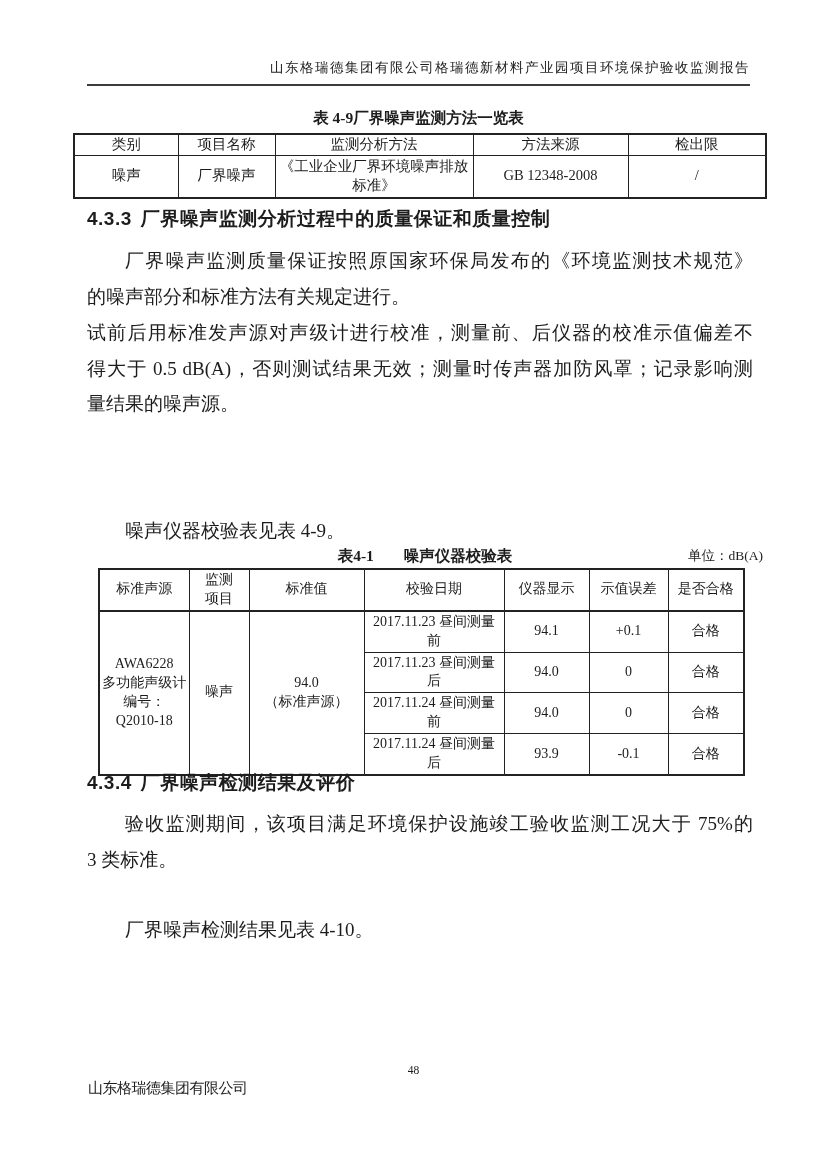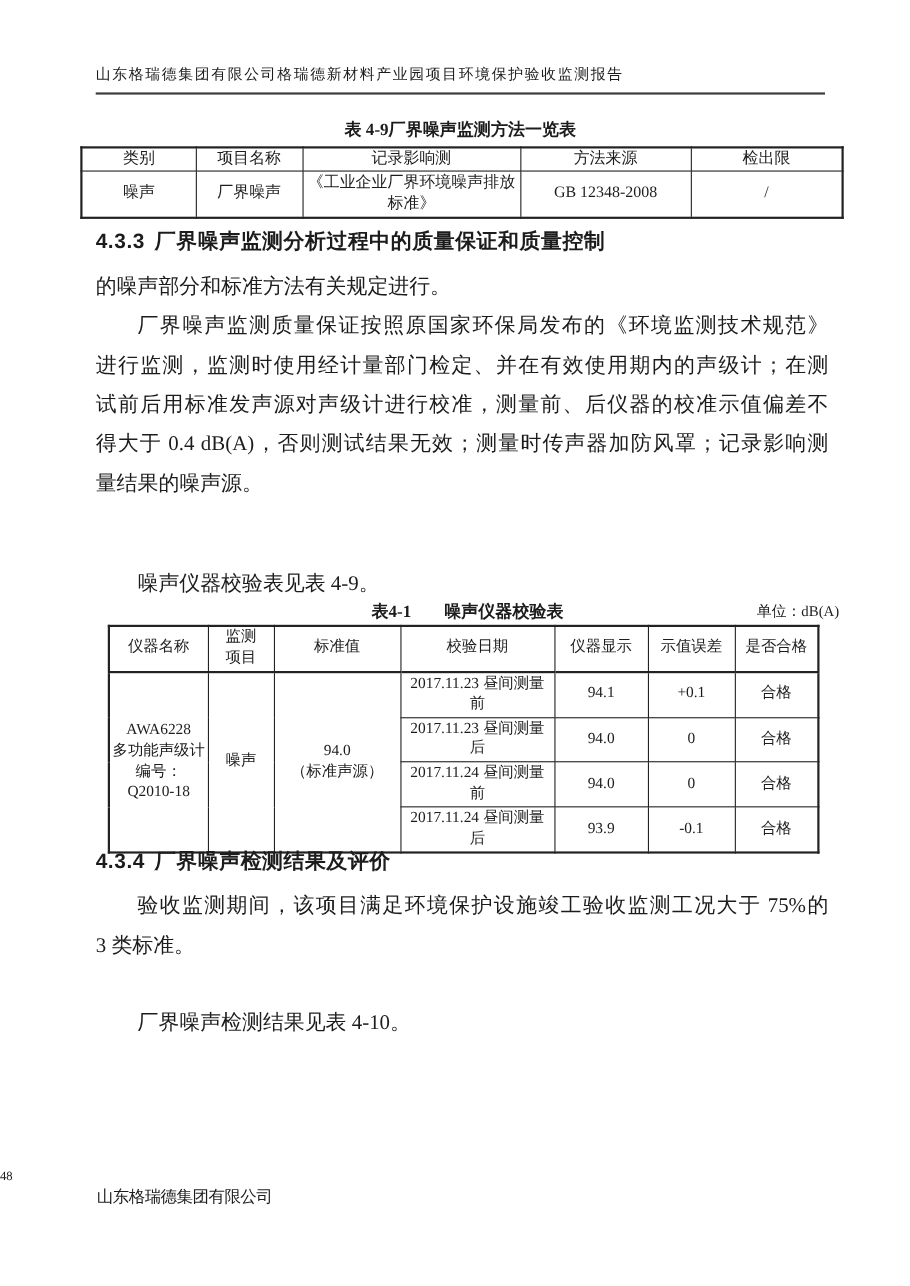--- a/index.html
+++ b/index.html
@@ -7,21 +7,21 @@
     width:827px;height:1169px;background:#ffffff;position:relative;
     font-family:"Liberation Serif","DejaVu Serif",serif;color:#1c1c1c;
     overflow:hidden;
   }
   .abs{position:absolute;}
 
   
   .doc-header{
     top:0;left:87px;width:663px;height:86px;box-sizing:border-box;
     border-bottom:2px solid #3c3c3c;
-    display:flex;align-items:flex-end;justify-content:flex-start;
+    display:flex;align-items:flex-end;justify-content:flex-end;
     padding-bottom:7px;
   }
   .doc-header-title{font-size:13.5px;letter-spacing:1.5px;white-space:nowrap;}
 
   
   .caption{font-weight:bold;font-size:15.5px;text-align:center;}
   .caption .cap-title{}
   .unit-label{font-size:13.5px;font-weight:normal;}
 
   
@@ -49,21 +49,21 @@
   
   .para{width:666px;font-size:19px;}
   .para .line{
     height:35.5px;line-height:35.5px;white-space:nowrap;
     text-align:justify;text-align-last:justify;
   }
   .para .line.first{text-indent:38px;}
   .para .line.endline{text-align-last:left;}
 
   
-  .page-number{top:1064px;left:0;width:827px;font-size:11.5px;}
+  .page-number{top:1064px;left:0;width:827px;text-align:center;font-size:11.5px;}
   .footer-company{top:1079px;left:88px;font-size:15px;letter-spacing:-0.5px;}
 </style>
 </head>
 <body>
 
 <div class="abs doc-header">
   <span class="doc-header-title">山东格瑞德集团有限公司格瑞德新材料产业园项目环境保护验收监测报告</span>
 </div>
 
 <div class="abs caption" style="top:108px;left:87px;width:663px;">
@@ -75,49 +75,48 @@
       <col style="width:104px">
       <col style="width:97px">
       <col style="width:198px">
       <col style="width:155px">
       <col style="width:138px">
     </colgroup>
   <thead>
     <tr>
       <th>类别</th>
       <th>项目名称</th>
-      <th>记录影响测</th>
+      <th>监测分析方法</th>
       <th>方法来源</th>
       <th>检出限</th>
     </tr>
   </thead>
   <tbody>
     <tr>
       <td>噪声</td>
       <td>厂界噪声</td>
       <td>《工业企业厂界环境噪声排放标准》</td>
       <td>GB 12348-2008</td>
       <td>/</td>
     </tr>
   </tbody>
 </table>
 
 <div class="abs sec-heading" style="top:206px;left:87px;">
   <span>4.3.3</span><span class="h-title">厂界噪声监测分析过程中的质量保证和质量控制</span>
 </div>
 
 <div class="abs para" style="top:243px;left:87px;">
+  <div class="line first">厂界噪声监测质量保证按照原国家环保局发布的《环境监测技术规范》</div>
   <div class="line endline">的噪声部分和标准方法有关规定进行。</div>
-  <div class="line first">厂界噪声监测质量保证按照原国家环保局发布的《环境监测技术规范》</div>
 </div>
 
 <div class="abs para" style="top:315px;left:87px;">
-  <div class="line">进行监测，监测时使用经计量部门检定、并在有效使用期内的声级计；在测</div>
   <div class="line">试前后用标准发声源对声级计进行校准，测量前、后仪器的校准示值偏差不</div>
-  <div class="line">得大于 0.4 dB(A)，否则测试结果无效；测量时传声器加防风罩；记录影响测</div>
+  <div class="line">得大于 0.5 dB(A)，否则测试结果无效；测量时传声器加防风罩；记录影响测</div>
   <div class="line endline">量结果的噪声源。</div>
 </div>
 
 <div class="abs para" style="top:498px;left:87px;margin-top:15px;">
   <div class="line first endline">噪声仪器校验表见表 4-9。</div>
 </div>
 
 <div class="abs" style="top:546px;left:87px;width:676px;">
   <div class="caption">
     <span>表4-1</span><span class="cap-title" style="margin-left:30px;">噪声仪器校验表</span>
@@ -130,21 +129,21 @@
       <col style="width:90px">
       <col style="width:60px">
       <col style="width:115px">
       <col style="width:140px">
       <col style="width:85px">
       <col style="width:79px">
       <col style="width:76px">
     </colgroup>
   <thead>
     <tr>
-      <th>仪器名称</th>
+      <th>标准声源</th>
       <th>监测
 项目</th>
       <th>标准值</th>
       <th>校验日期</th>
       <th>仪器显示</th>
       <th>示值误差</th>
       <th>是否合格</th>
     </tr>
   </thead>
   <tbody>

